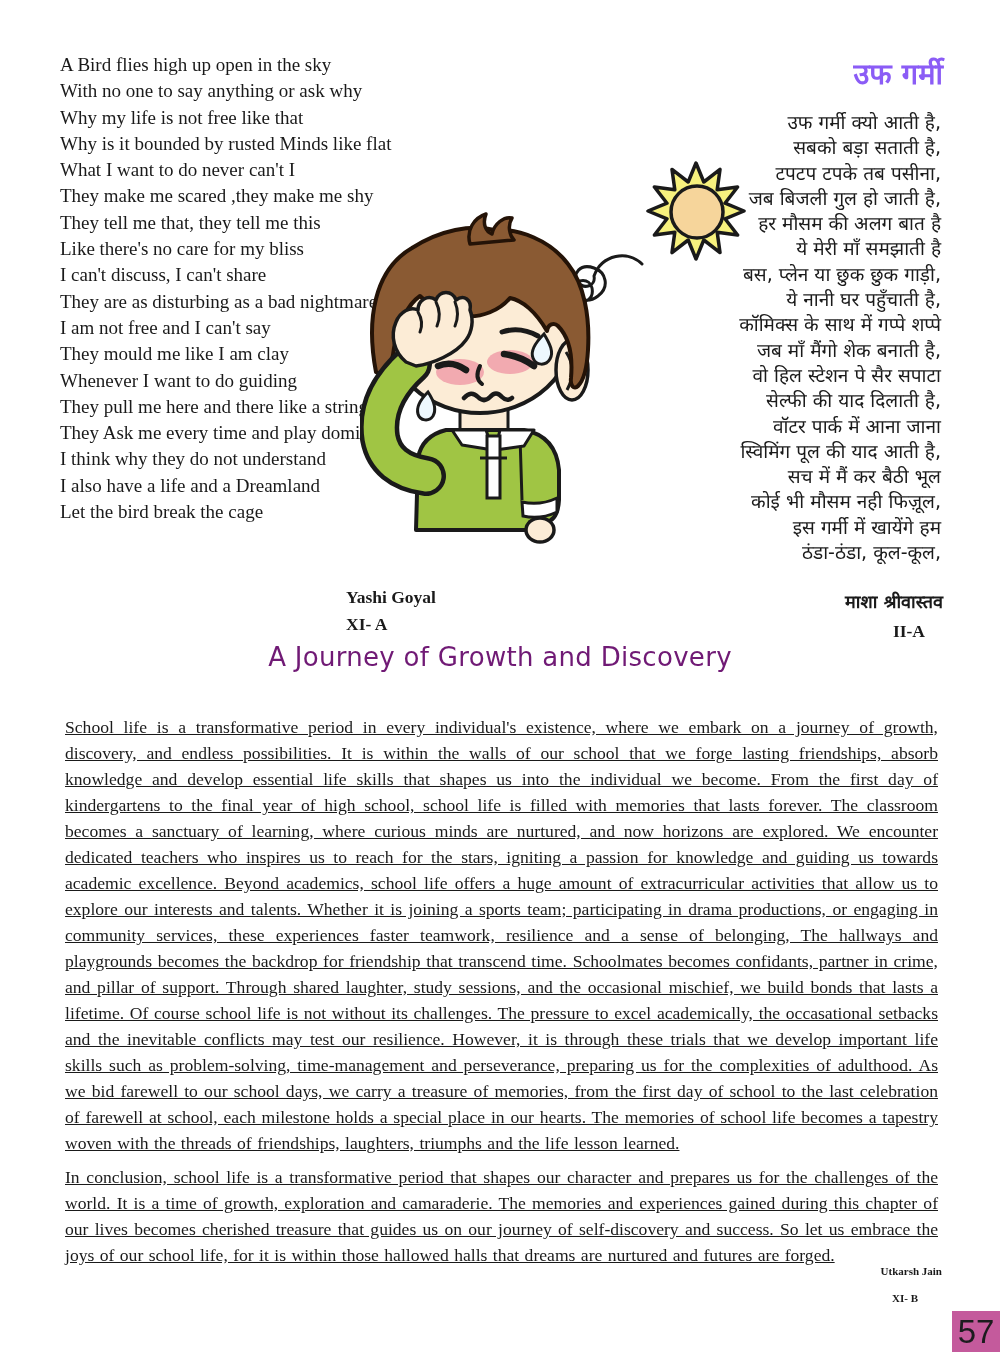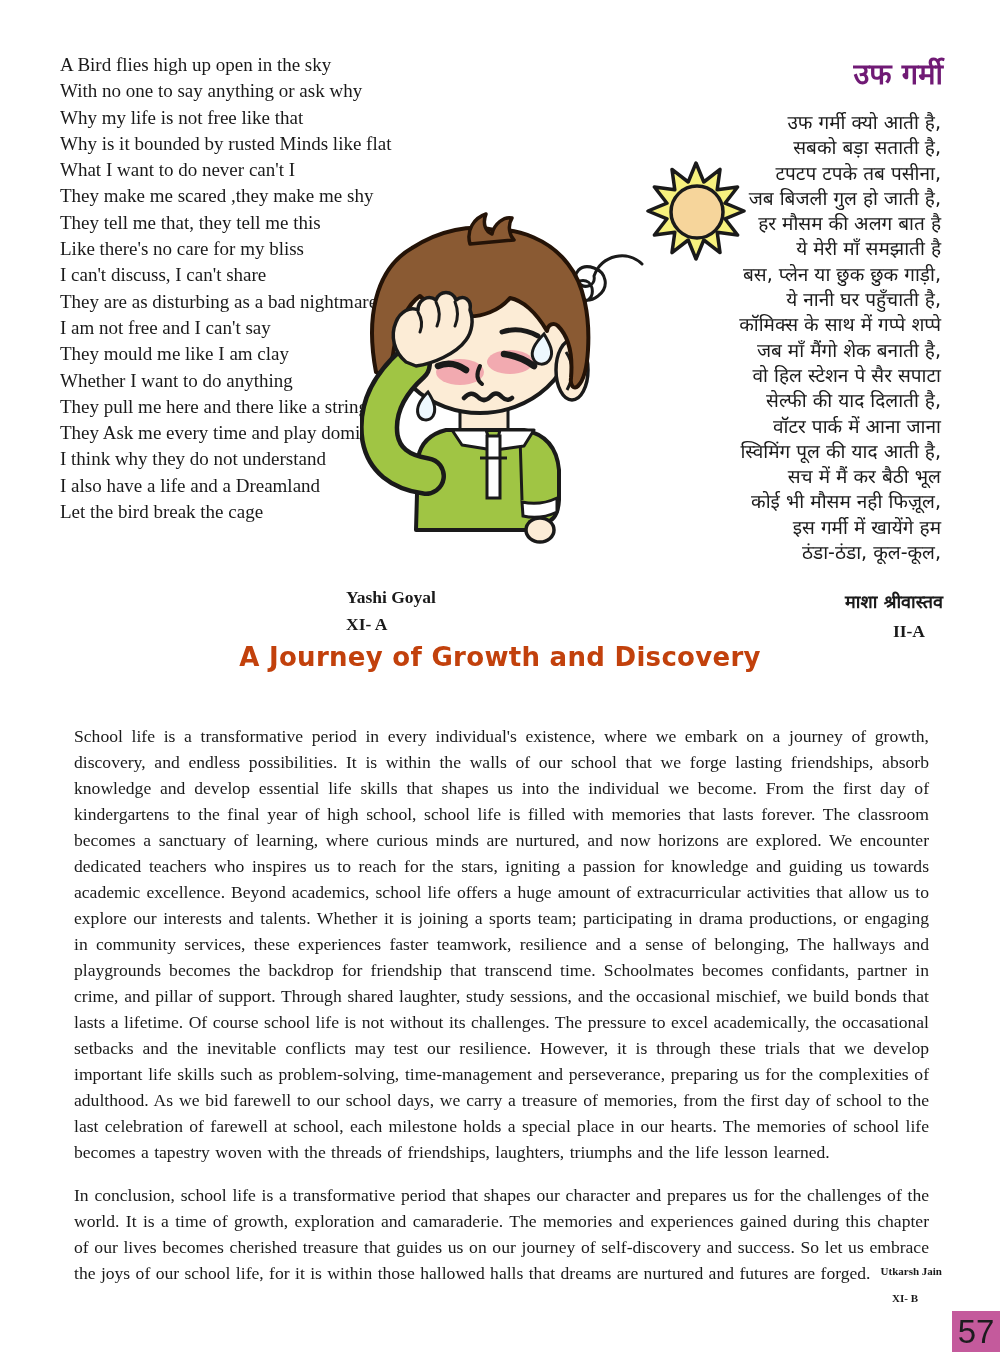--- a/index.html
+++ b/index.html
@@ -6,34 +6,34 @@
   .page {
     position:relative; width:1000px; height:1352px; background:#ffffff;
     overflow:hidden; font-family:"Liberation Serif","DejaVu Serif",serif; color:#1a1a1a;
   }
   
   .english-poem { position:absolute; left:60px; top:52px; font-size:19px; line-height:26.3px; white-space:nowrap; }
   .eng-author-block { position:absolute; left:346px; top:584px; width:210px; text-align:left;
     font-weight:bold; font-size:17.5px; line-height:27px; }
   
   .hindi-title { position:absolute; right:57px; top:53px; font-family:"DejaVu Sans",sans-serif;
-    font-weight:700; font-size:29px; color:#701a75; }
+    font-weight:700; font-size:29px; color:#8b5cf6; }
   .hindi-poem { position:absolute; right:59px; top:110px; text-align:right;
     font-family:"DejaVu Sans",sans-serif; font-size:19px; line-height:25.3px; font-weight:500; white-space:nowrap; }
   .hindi-author-block { position:absolute; right:57px; top:590px; text-align:right;
     font-family:"DejaVu Sans",sans-serif; font-weight:700; font-size:18px; line-height:24px; }
   .hindi-author-block .cls { font-family:"Liberation Serif",serif; font-size:17.5px; padding-right:18px; margin-top:5px; }
   
   .illustration { position:absolute; left:360px; top:140px; }
   
   .essay-title { position:absolute; left:0; top:642px; width:100%; text-align:center;
-    font-family:"DejaVu Sans",sans-serif; font-weight:700; font-size:26px; color:#c2410c; letter-spacing:.3px; }
+    font-family:"DejaVu Sans",sans-serif; font-weight:400; font-size:26px; color:#701a75; letter-spacing:.3px; }
   .essay { position:absolute; left:57px; top:706px; width:889px; font-size:17.6px;
     line-height:26px; text-align:justify; word-spacing:1px; }
-  .essay p { margin:17px; }
+  .essay p { margin:8px;text-decoration:underline; }
   .essay-author-block { position:absolute; right:58px; top:1258px; text-align:right;
     font-weight:bold; font-size:11px; line-height:27px; }
   .essay-author-block .cls { padding-right:24px; }
   
   .page-number { position:absolute; right:0; bottom:0; width:48px; height:41px; background:#c45a9c;
     display:flex; align-items:center; justify-content:center;
     font-family:"Liberation Sans","DejaVu Sans",sans-serif; font-size:33px; color:#1c1c1e; }
 </style>
 </head>
 <body>
@@ -46,21 +46,21 @@
     <div>Why my life is not free like that</div>
     <div>Why is it bounded by rusted Minds like flat</div>
     <div>What I want to do never can't I</div>
     <div>They make me scared ,they make me shy</div>
     <div>They tell me that, they tell me this</div>
     <div>Like there's no care for my bliss</div>
     <div>I can't discuss, I can't share</div>
     <div>They are as disturbing as a bad nightmare</div>
     <div>I am not free and I can't say</div>
     <div>They mould me like I am clay</div>
-    <div>Whether I want to do anything</div>
+    <div>Whenever I want to do guiding</div>
     <div>They pull me here and there like a string</div>
     <div>They Ask me every time and play dominion</div>
     <div>I think why they do not understand</div>
     <div>I also have a life and a Dreamland</div>
     <div>Let the bird break the cage</div>
   </div>
 
   <div class="eng-author-block">
     <div>Yashi Goyal</div>
     <div>XI- A</div>

